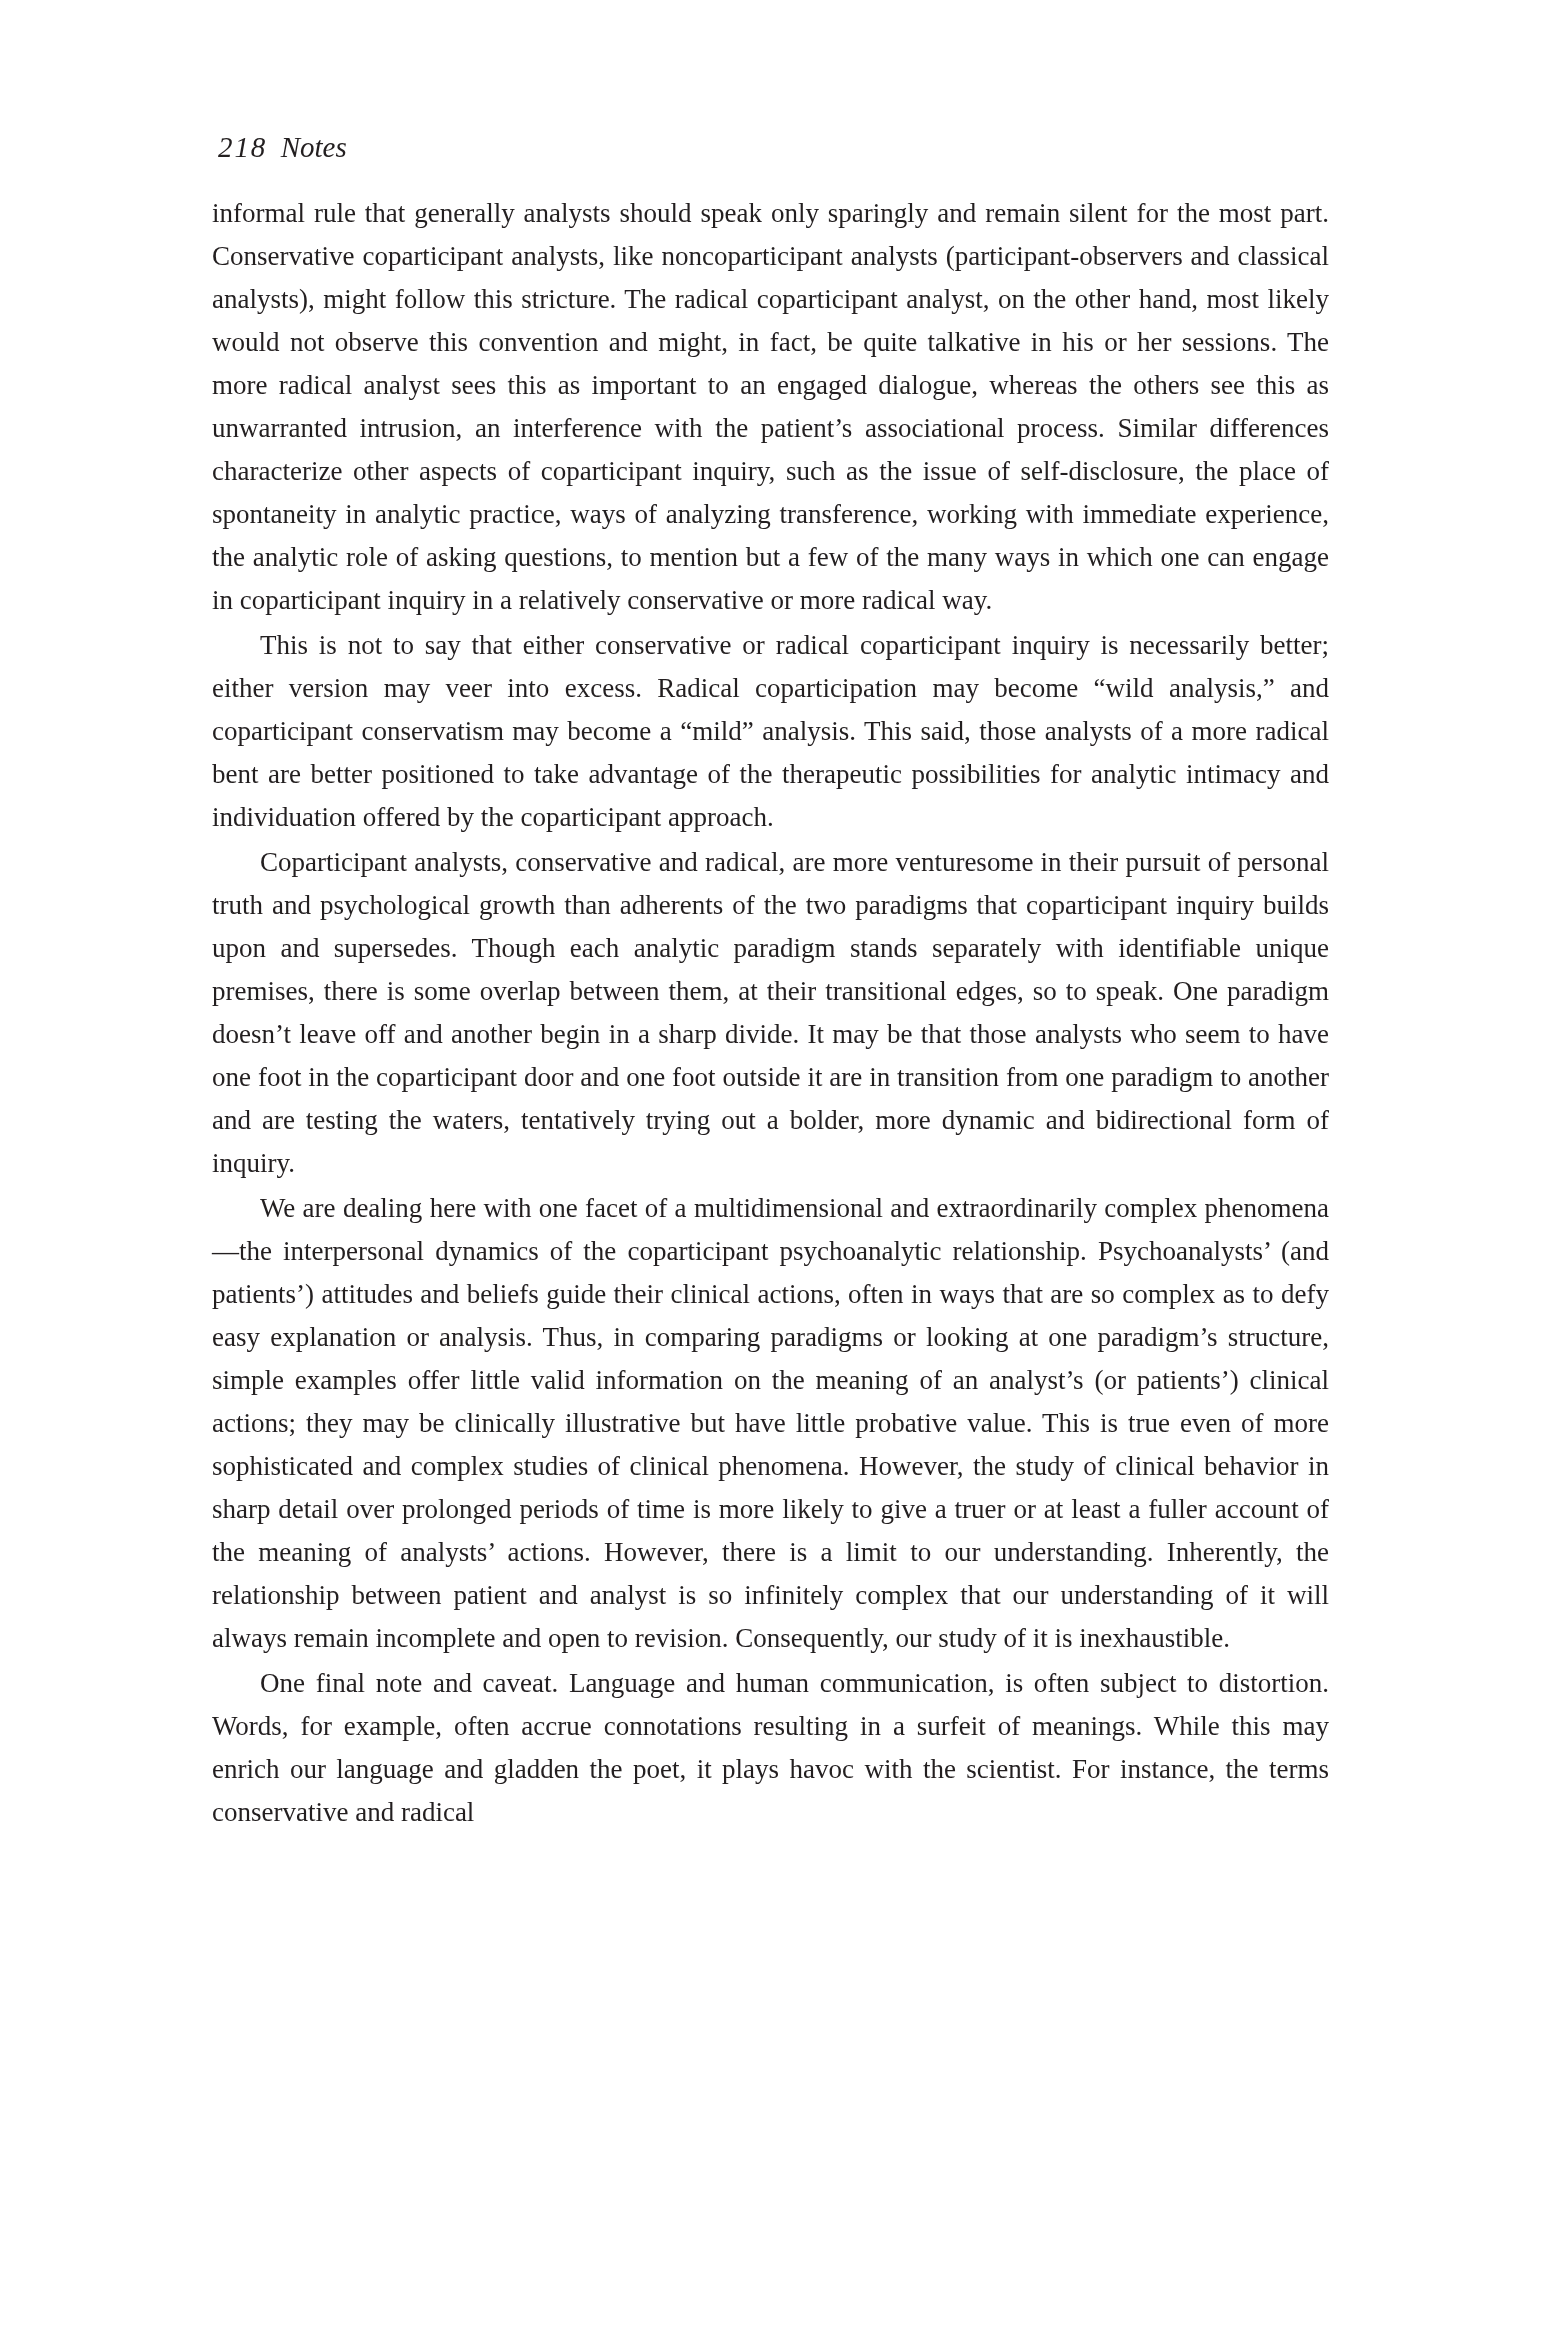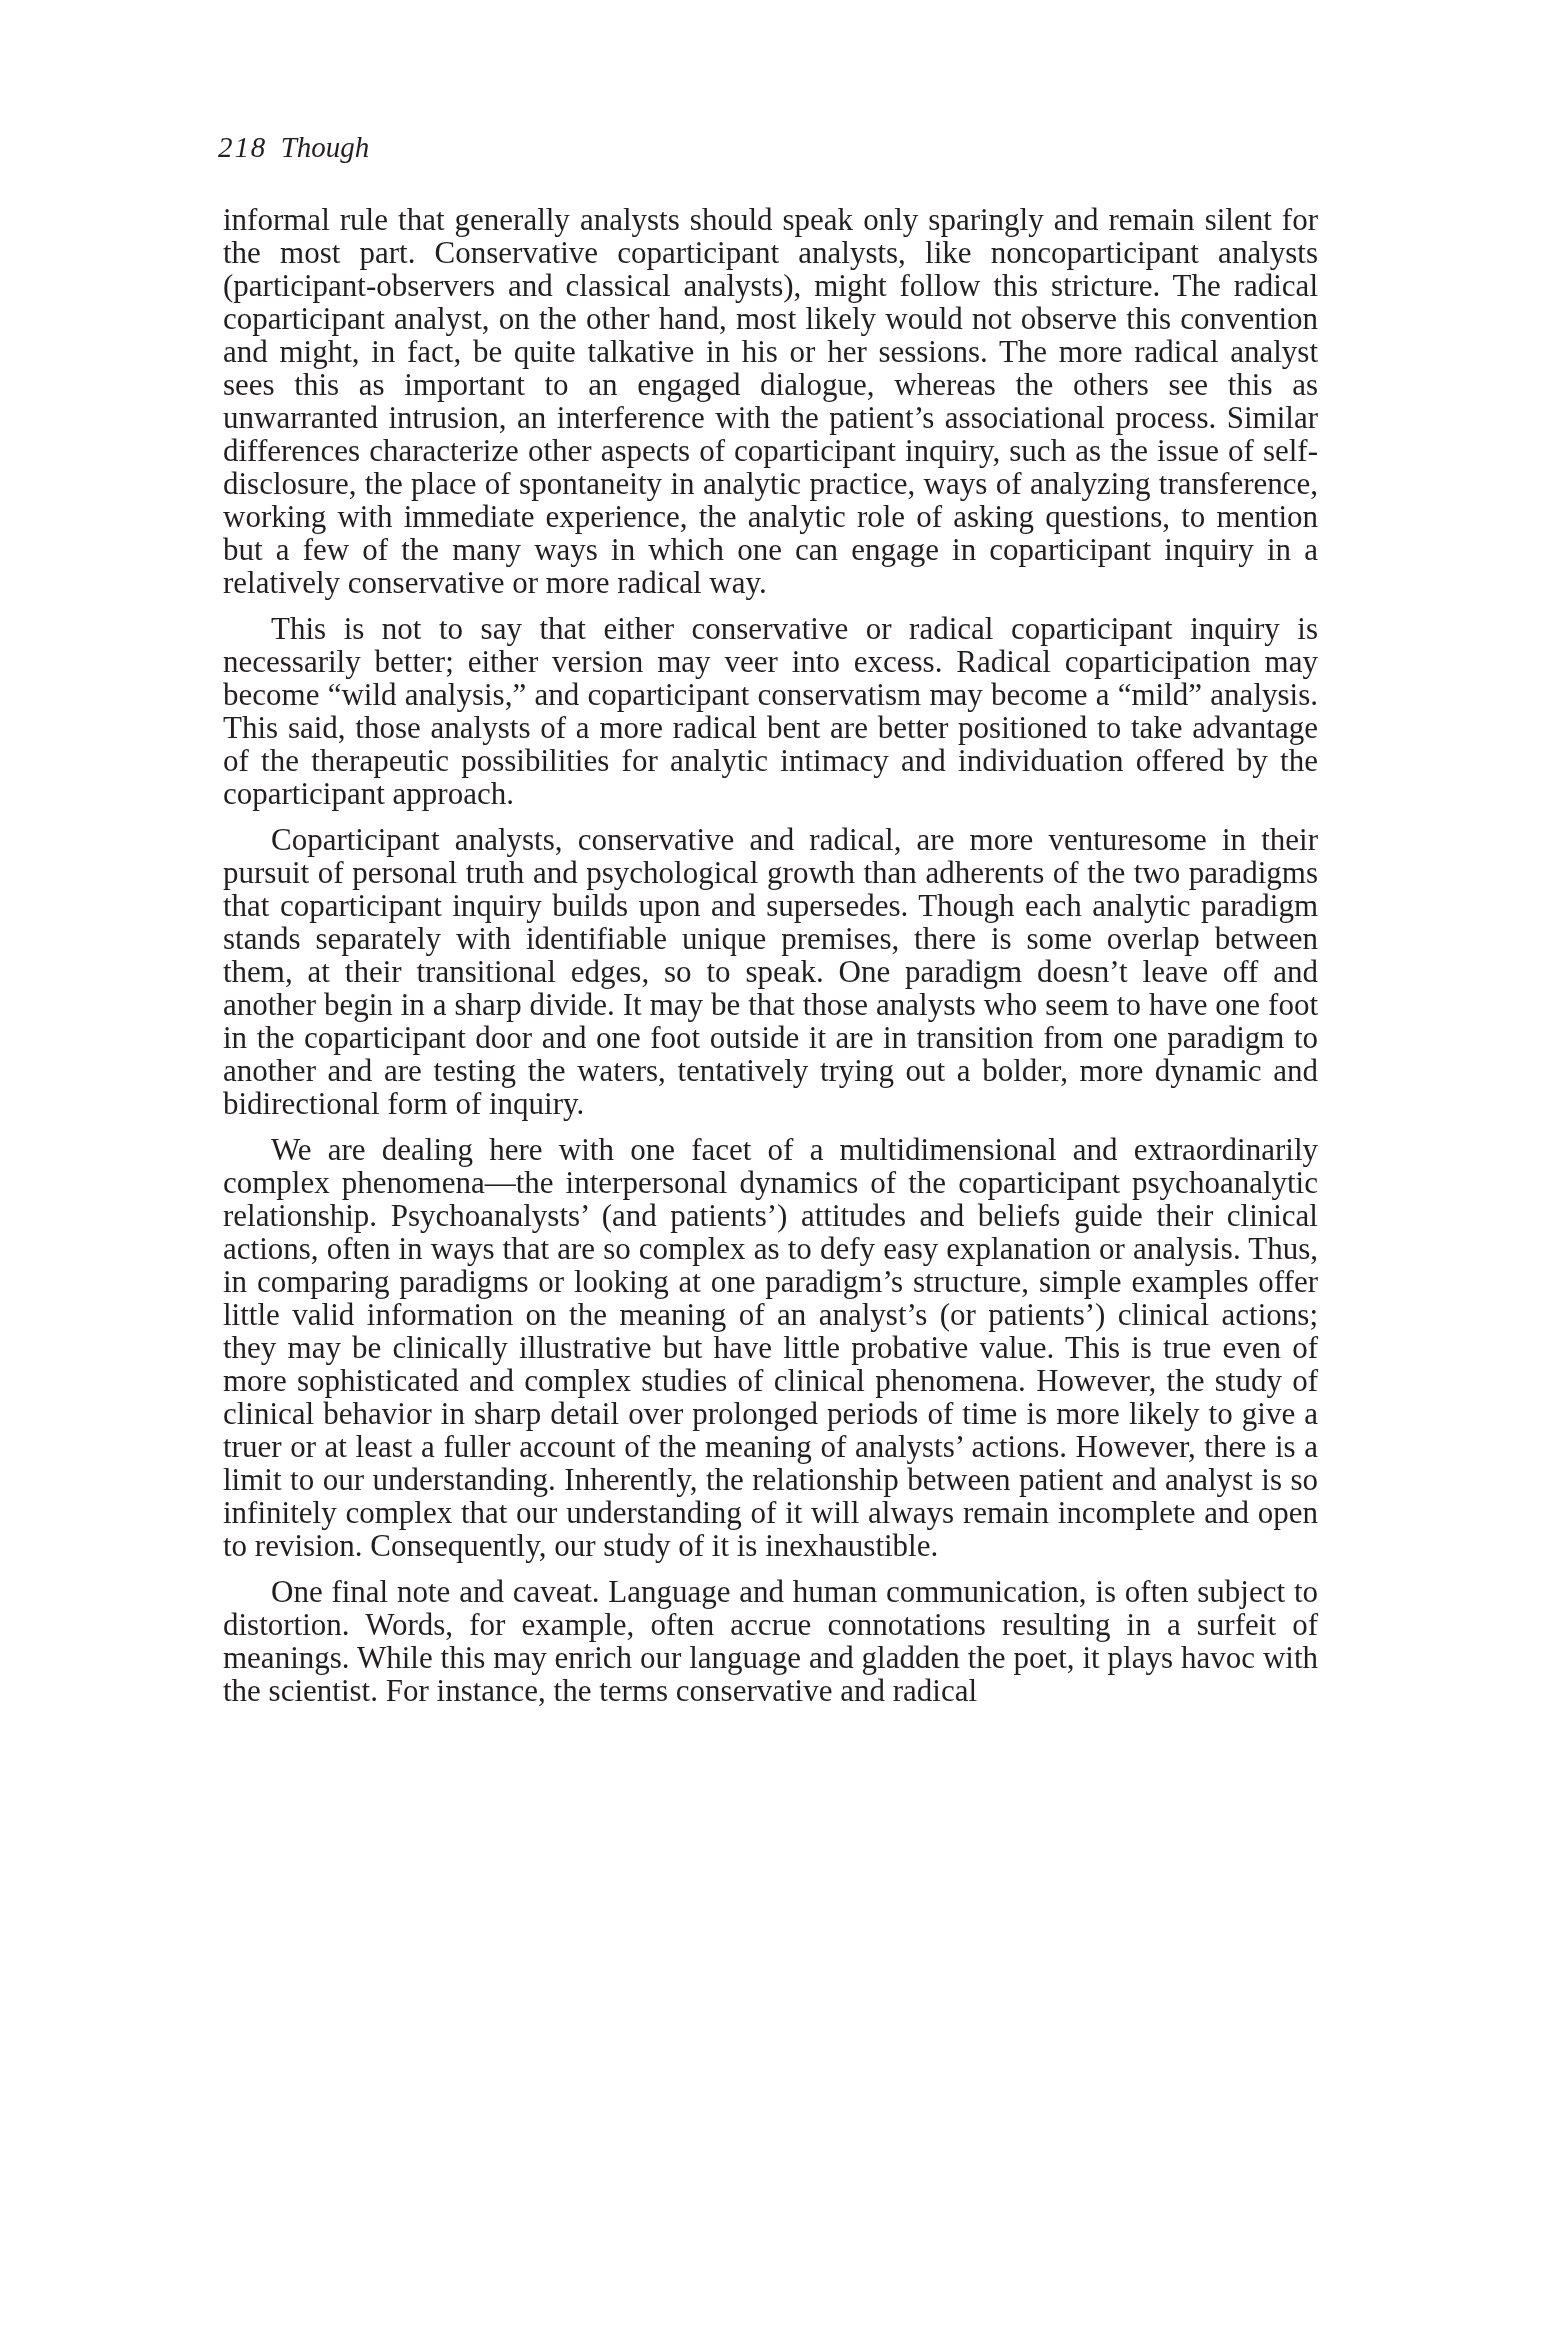--- a/index.html
+++ b/index.html
@@ -22,34 +22,34 @@
     white-space: nowrap;
   }
   .running-head .num { letter-spacing: 1.9px; margin-right: 13.5px; margin-left: 8px; }
   .body-text {
     position: absolute;
     top: 190px;
     left: 0;
     width: 1121px;
   }
   .body-text p {
-    margin: 13px;
-    font-size: 31px;
-    line-height: 33px;
+    margin: 2px;
+    font-size: 27px;
+    line-height: 43px;
     text-align: justify;
     hyphens: manual;
   }
   .body-text p.indent { text-indent: 48px; }
 </style>
 </head>
 <body>
 
 <div class="page">
   <div class="running-head">
-    <span class="num">218</span><span class="section">Though</span>
+    <span class="num">218</span><span class="section">Notes</span>
   </div>
 
   <div class="body-text">
     <p>informal rule that generally analysts should speak only sparingly and remain silent for the most part. Conservative coparticipant analysts, like noncoparticipant ana­lysts (participant-observers and classical analysts), might follow this stricture. The radical coparticipant analyst, on the other hand, most likely would not observe this convention and might, in fact, be quite talkative in his or her sessions. The more radical analyst sees this as important to an engaged dialogue, whereas the others see this as unwarranted intrusion, an interference with the patient’s associational process. Similar differences characterize other aspects of coparticipant inquiry, such as the issue of self-disclosure, the place of spontaneity in analytic practice, ways of analyzing transference, working with immediate experience, the analytic role of asking questions, to mention but a few of the many ways in which one can engage in coparticipant inquiry in a relatively conservative or more radical way.</p>
     <p class="indent">This is not to say that either conservative or radical coparticipant inquiry is necessarily better; either version may veer into excess. Radical coparticipation may become “wild analysis,” and coparticipant conservatism may become a “mild” analysis. This said, those analysts of a more radical bent are better posi­tioned to take advantage of the therapeutic possibilities for analytic intimacy and individuation offered by the coparticipant approach.</p>
     <p class="indent">Coparticipant analysts, conservative and radical, are more venturesome in their pursuit of personal truth and psychological growth than adherents of the two paradigms that coparticipant inquiry builds upon and supersedes. Though each analytic paradigm stands separately with identifiable unique premises, there is some overlap between them, at their transitional edges, so to speak. One paradigm doesn’t leave off and another begin in a sharp divide. It may be that those analysts who seem to have one foot in the coparticipant door and one foot outside it are in transition from one paradigm to another and are testing the waters, tentatively trying out a bolder, more dynamic and bidirectional form of inquiry.</p>
     <p class="indent">We are dealing here with one facet of a multidimensional and extraordinarily complex phenomena—the interpersonal dynamics of the coparticipant psychoan­alytic relationship. Psychoanalysts’ (and patients’) attitudes and beliefs guide their clinical actions, often in ways that are so complex as to defy easy explanation or analysis. Thus, in comparing paradigms or looking at one paradigm’s structure, simple examples offer little valid information on the meaning of an analyst’s (or patients’) clinical actions; they may be clinically illustrative but have little proba­tive value. This is true even of more sophisticated and complex studies of clinical phenomena. However, the study of clinical behavior in sharp detail over pro­longed periods of time is more likely to give a truer or at least a fuller account of the meaning of analysts’ actions. However, there is a limit to our understanding. Inherently, the relationship between patient and analyst is so infinitely complex that our understanding of it will always remain incomplete and open to revision. Consequently, our study of it is inexhaustible.</p>
     <p class="indent">One final note and caveat. Language and human communication, is often sub­ject to distortion. Words, for example, often accrue connotations resulting in a surfeit of meanings. While this may enrich our language and gladden the poet, it plays havoc with the scientist. For instance, the terms conservative and radical</p>
   </div>
 </div>

